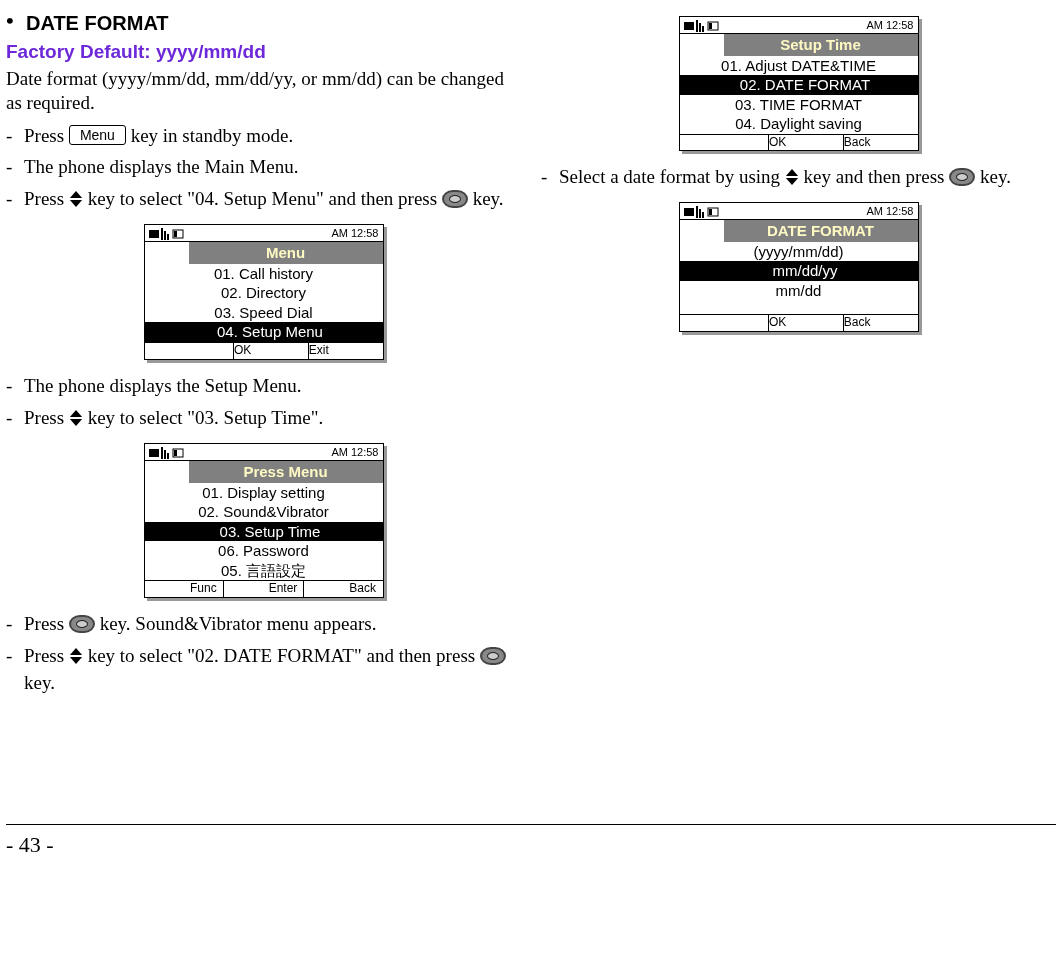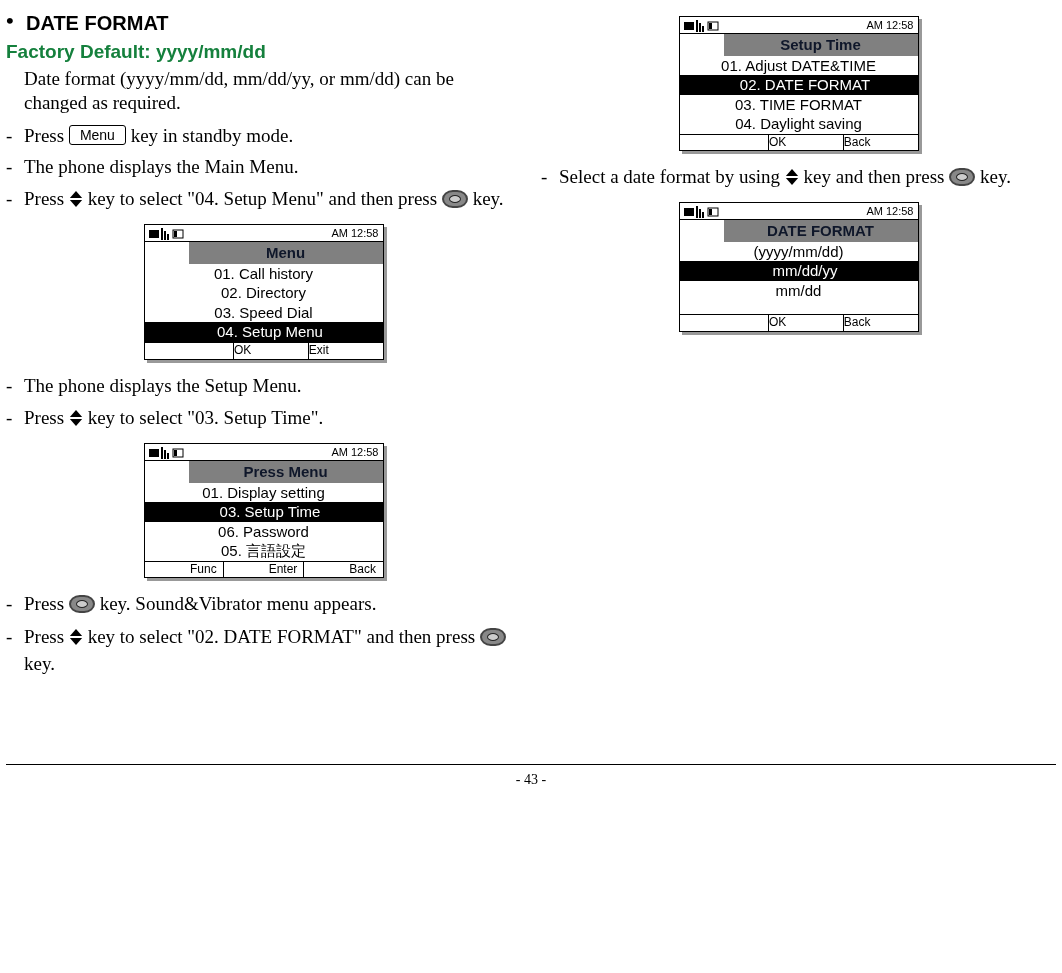--- a/index.html
+++ b/index.html
@@ -24,25 +24,25 @@
     font-family: Arial, Helvetica, sans-serif;
     font-weight: bold;
     font-size: 20px;
     margin: 0 0 4px 0;
   }
   .bullet-row { display:flex; }
   .bullet-dot { width:20px; font-weight:bold; font-size:22px; line-height:1; }
   .factory {
     font-family: Arial, Helvetica, sans-serif;
     font-weight: bold;
-    color: #15803d;
+    color: #6d28d9;
     font-size: 19px;
     margin: 0 0 2px 0;
   }
-  .para { margin: 0 0 8px 18px; }
+  .para { margin: 0 0 8px 0; }
   ul.steps { list-style: none; padding:0; margin:8px 0; }
   ul.steps > li { display:flex; margin-bottom:6px; }
   ul.steps > li .dash { width:18px; flex:0 0 18px; }
   ul.steps > li .body { flex:1; }
   .key-box {
     display:inline-block;
     border:1px solid #000;
     border-radius:3px;
     padding:0 10px;
     font-family: Arial, Helvetica, sans-serif;
@@ -80,21 +80,21 @@
     background:#fff;
   }
   .phone .statusbar {
     display:flex; justify-content:space-between; align-items:center;
     padding:1px 4px;
     font-size:11px;
     border-bottom:1px solid #000;
   }
   .phone .statusbar .icons svg { vertical-align:middle; }
   .phone .titlebar {
-    background:#808080; color:#0f172a; text-align:center; font-weight:bold;
+    background:#808080; color:#fef9c3; text-align:center; font-weight:bold;
     padding:1px 0;
     margin-left:44px;
   }
   .phone .menu { }
   .phone .menu .item { padding:0 6px; white-space:nowrap; text-align:center;}
   .phone .menu .item.sel { background:#000; color:#fff;padding-left:19px; }
   .phone .softkeys {
     display:flex; border-top:1px solid #000;
     font-size:12px;
   }
@@ -102,24 +102,24 @@
   .phone .softkeys.three .sk:last-child{ border-right:none;}
   .phone .spacer { height:14px; }
 
   
   .softkeys.leftblank .sk:first-child{ flex:1.2; }
   .softkeys.leftblank .sk:nth-child(2){ flex:1; border-left:1px solid #000; border-right:1px solid #000;}
   .softkeys.leftblank .sk:last-child{ flex:1; }
 
   .footer {
     border-top:1px solid #000;
-    margin-top:80px;
-    text-align:center;
+    margin-top:120px;
+    text-align:left;
     padding-top:6px;
-    font-size:14px;
+    font-size:22px;
   }
 </style>
 </head>
 <body>
 
 <div class="columns">
 
   <div class="col">
 
     <div class="bullet-row">
@@ -213,20 +213,21 @@
                 <rect x="18" y="6" width="2" height="6" fill="#000"></rect>
                 <rect x="24" y="2" width="10" height="8" fill="none" stroke="#000"></rect>
                 <rect x="25" y="3" width="3" height="6" fill="#000"></rect>
               </svg>
           </span>
           <span>AM 12:58</span>
         </div>
         <div class="titlebar">Press Menu</div>
         <div class="menu">
           <div class="item">01. Display setting</div>
+          <div class="item">02. Sound&amp;Vibrator</div>
           <div class="item sel">03. Setup Time</div>
           <div class="item">06. Password</div>
           <div class="item">05. 言語設定</div>
         </div>
         <div class="softkeys three">
           <div class="sk">Func</div>
           <div class="sk">Enter</div>
           <div class="sk">Back</div>
         </div>
       </div>

